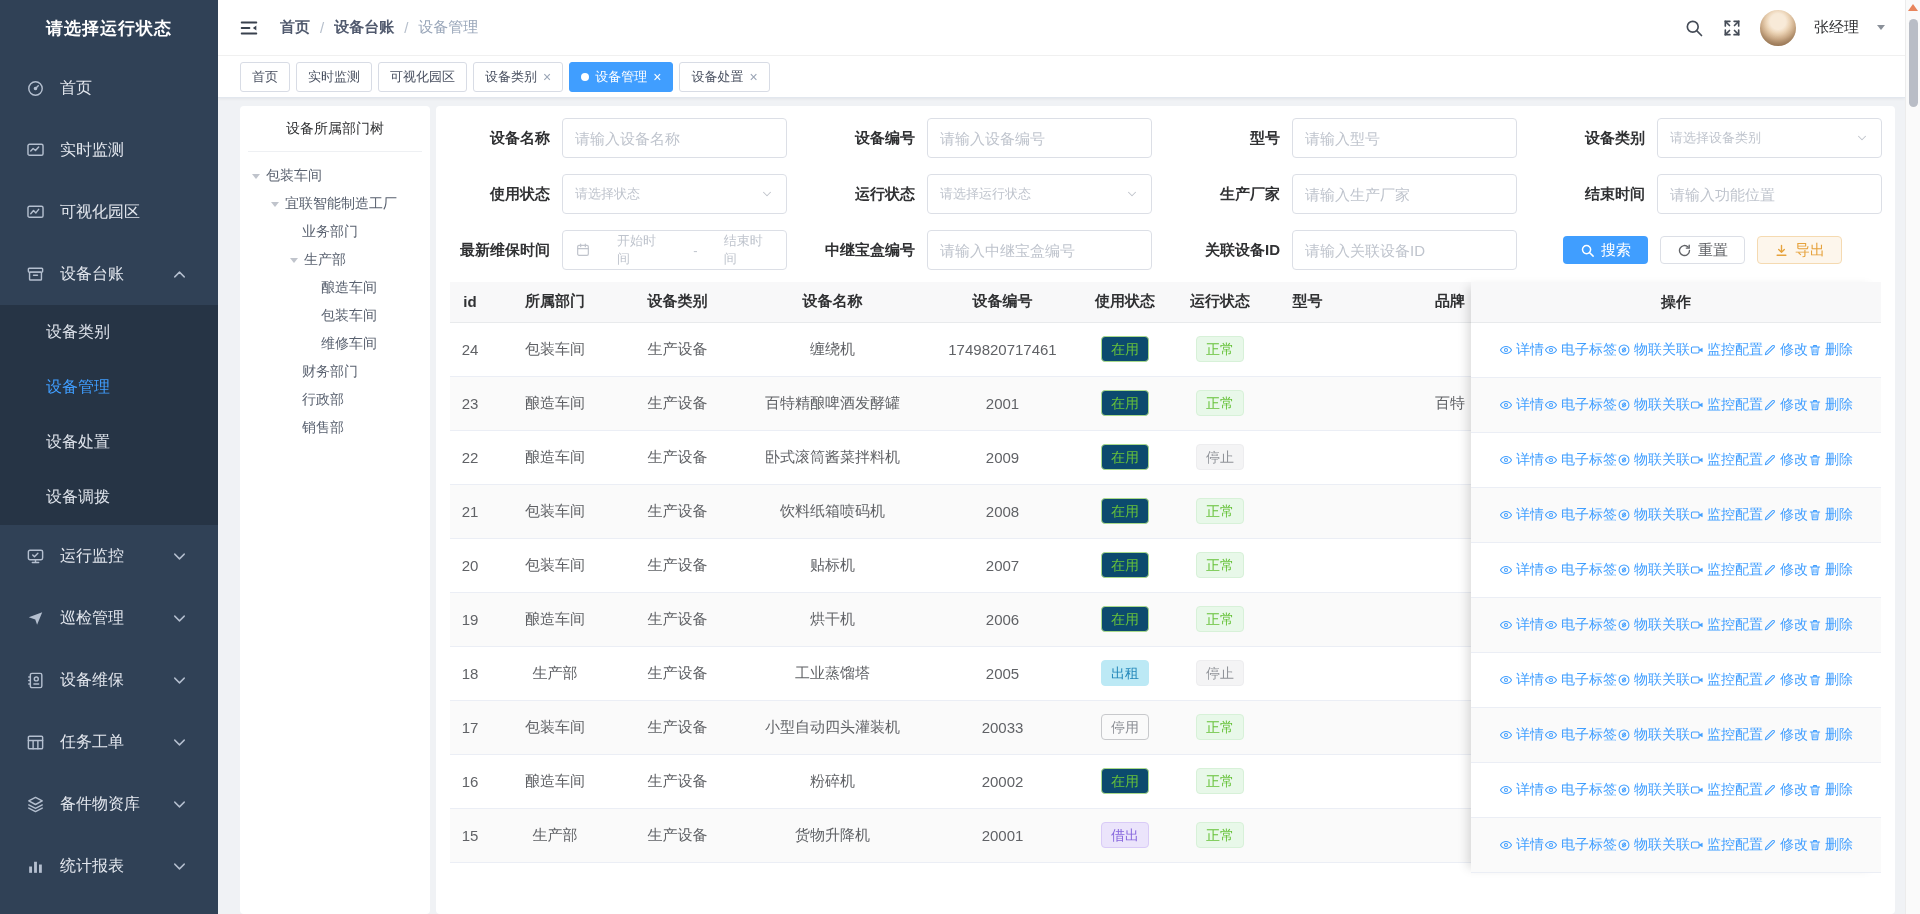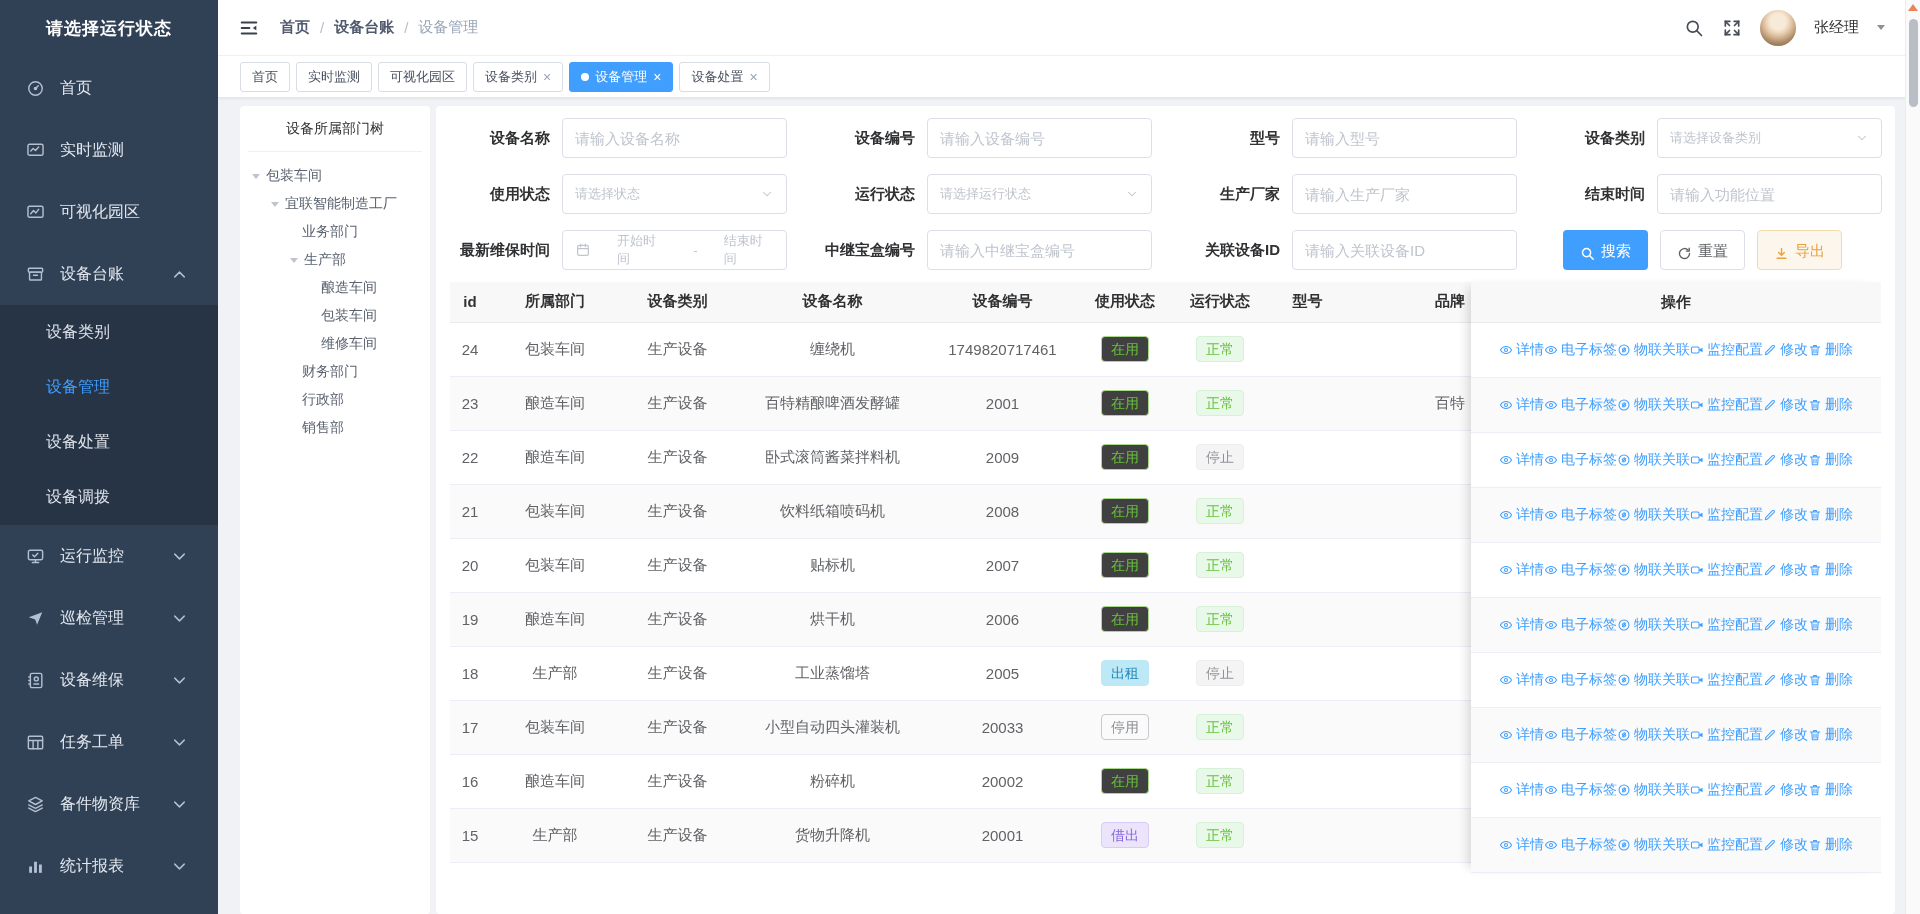--- a/index.html
+++ b/index.html
@@ -57,39 +57,39 @@
 .field{display:flex;align-items:center;}
 .flabel{width:100px;text-align:right;font-size:15px;font-weight:bold;color:#303133;margin-right:12px;flex:none;white-space:nowrap;}
 .f-input{flex:1;min-width:0;height:40px;border:1px solid #dcdfe6;border-radius:4px;padding:0 12px;font-size:15px;color:#606266;outline:none;background:#fff;}
 .f-input::placeholder{color:#bfc4cd;}
 .control{flex:1;min-width:0;height:40px;border:1px solid #dcdfe6;border-radius:4px;display:flex;align-items:center;padding:0 12px;background:#fff;font-size:13px;color:#bfc4cd;cursor:pointer;}
 .select-control{justify-content:space-between;}
 .sel-chev{width:14px;height:14px;color:#c0c4cc;}
 .daterange{gap:26px;}
 .cal-icon{width:16px;height:16px;color:#c0c4cc;}
 .btns{display:flex;justify-content:flex-end;align-items:center;gap:12px;padding-right:40px;}
-.btn{height:40px;border-radius:4px;padding:8px 16px;font-size:15px;display:inline-flex;align-items:flex-end;gap:6px;cursor:pointer;border:1px solid transparent;white-space:nowrap;}
+.btn{height:28px;border-radius:4px;padding:0 16px;font-size:15px;display:inline-flex;align-items:center;gap:6px;cursor:pointer;border:1px solid transparent;white-space:nowrap;}
 .btn .icn{width:15px;height:15px;}
 .btn-primary{background:#409eff;color:#fff;}
 .btn-plain{background:#fff;border-color:#dcdfe6;color:#606266;}
 .btn-warn{background:#fdf6ec;border-color:#f5dab1;color:#e6a23c;}
 
 .toolbar{display:flex;align-items:center;margin-top:26px;}
 .mini-circles{margin-left:auto;display:flex;gap:10px;}
 .circle-btn{width:32px;height:32px;border-radius:50%;border:1px solid #e0e3e9;background:#fff;color:#5f6670;display:flex;align-items:center;justify-content:center;cursor:pointer;}
 .circle-btn .icn{width:15px;height:15px;}
 
 
 .table-wrap{margin-top:12px;position:relative;}
 table{border-collapse:collapse;table-layout:fixed;width:1100px;}
 th{height:40px;background:#f8f8f9;font-size:15px;color:#303133;font-weight:bold;border-bottom:1px solid #e8eaec;text-align:center;white-space:nowrap;}
 td{height:54px;font-size:15px;color:#606266;text-align:center;border-bottom:1px solid #ebeef5;white-space:nowrap;overflow:hidden;}
 tr.stripe td{background:#fafafa;}
 .tag{display:inline-block;padding:5px 9px;border-radius:4px;font-size:14px;line-height:1;border:1px solid transparent;}
-.tag-success-plain{color:#67c23a;background:#404040;border-color:#a9d98b;}
+.tag-success-plain{color:#67c23a;background:#0c4a6e;border-color:#a9d98b;}
 .tag-info-plain{color:#8a8d94;background:#fafafa;border-color:#c8c9cc;}
 .tag-cyan{color:#2186b9;background:#bce9f5;border-color:#bce9f5;}
 .tag-purple{color:#8666dd;background:#ebe4fb;border-color:#d9cbf7;}
 .tag-success-light{color:#67c23a;background:#e8f8e9;border-color:#d7f1d8;}
 .tag-info-light{color:#909399;background:#f4f4f5;border-color:#ededef;}
 
 .fixed-actions{position:absolute;top:0;left:1021px;right:0;box-shadow:-8px 0 10px -5px rgba(0,0,0,.15);}
 .fa-header{height:41px;background:#f8f8f9;border-bottom:1px solid #e8eaec;display:flex;align-items:center;justify-content:center;font-size:15px;font-weight:bold;color:#303133;}
 .fa-row{height:55px;display:flex;align-items:center;justify-content:center;background:#fff;border-bottom:1px solid #ebeef5;}
 .fa-row.stripe{background:#fafafa;}

